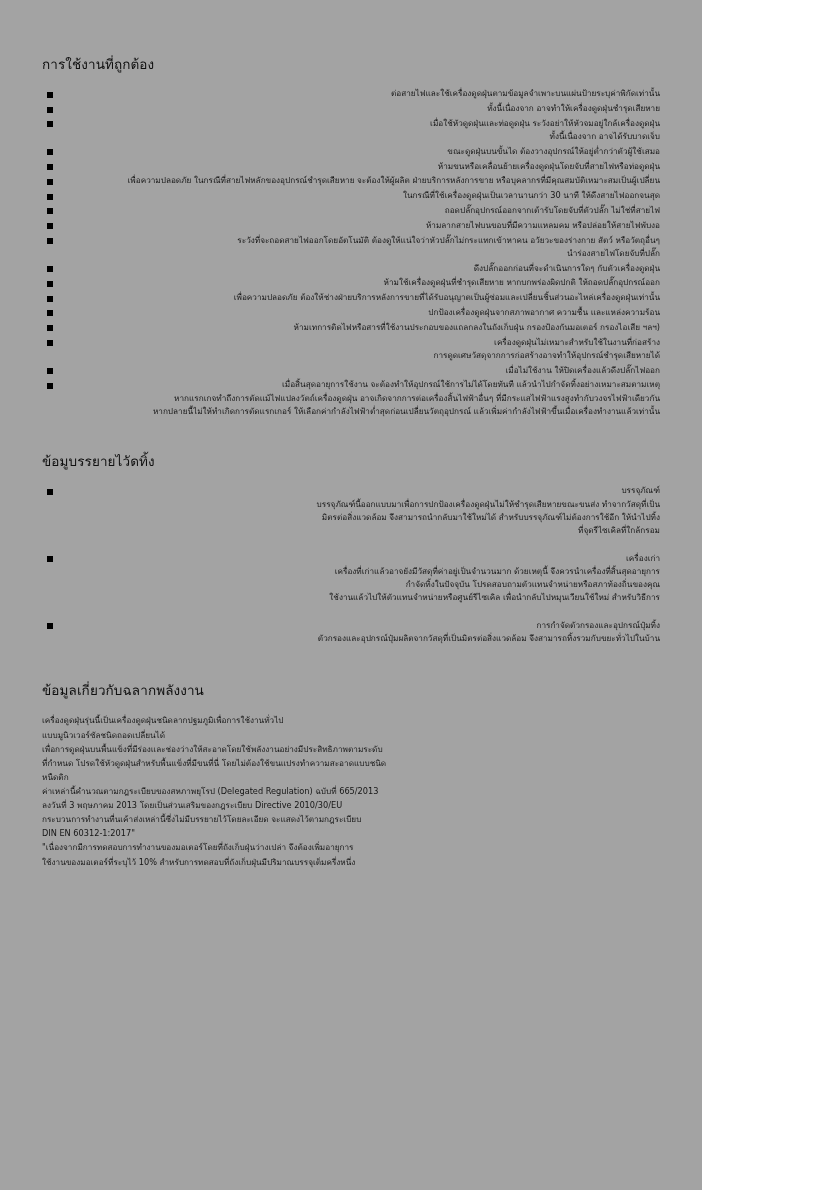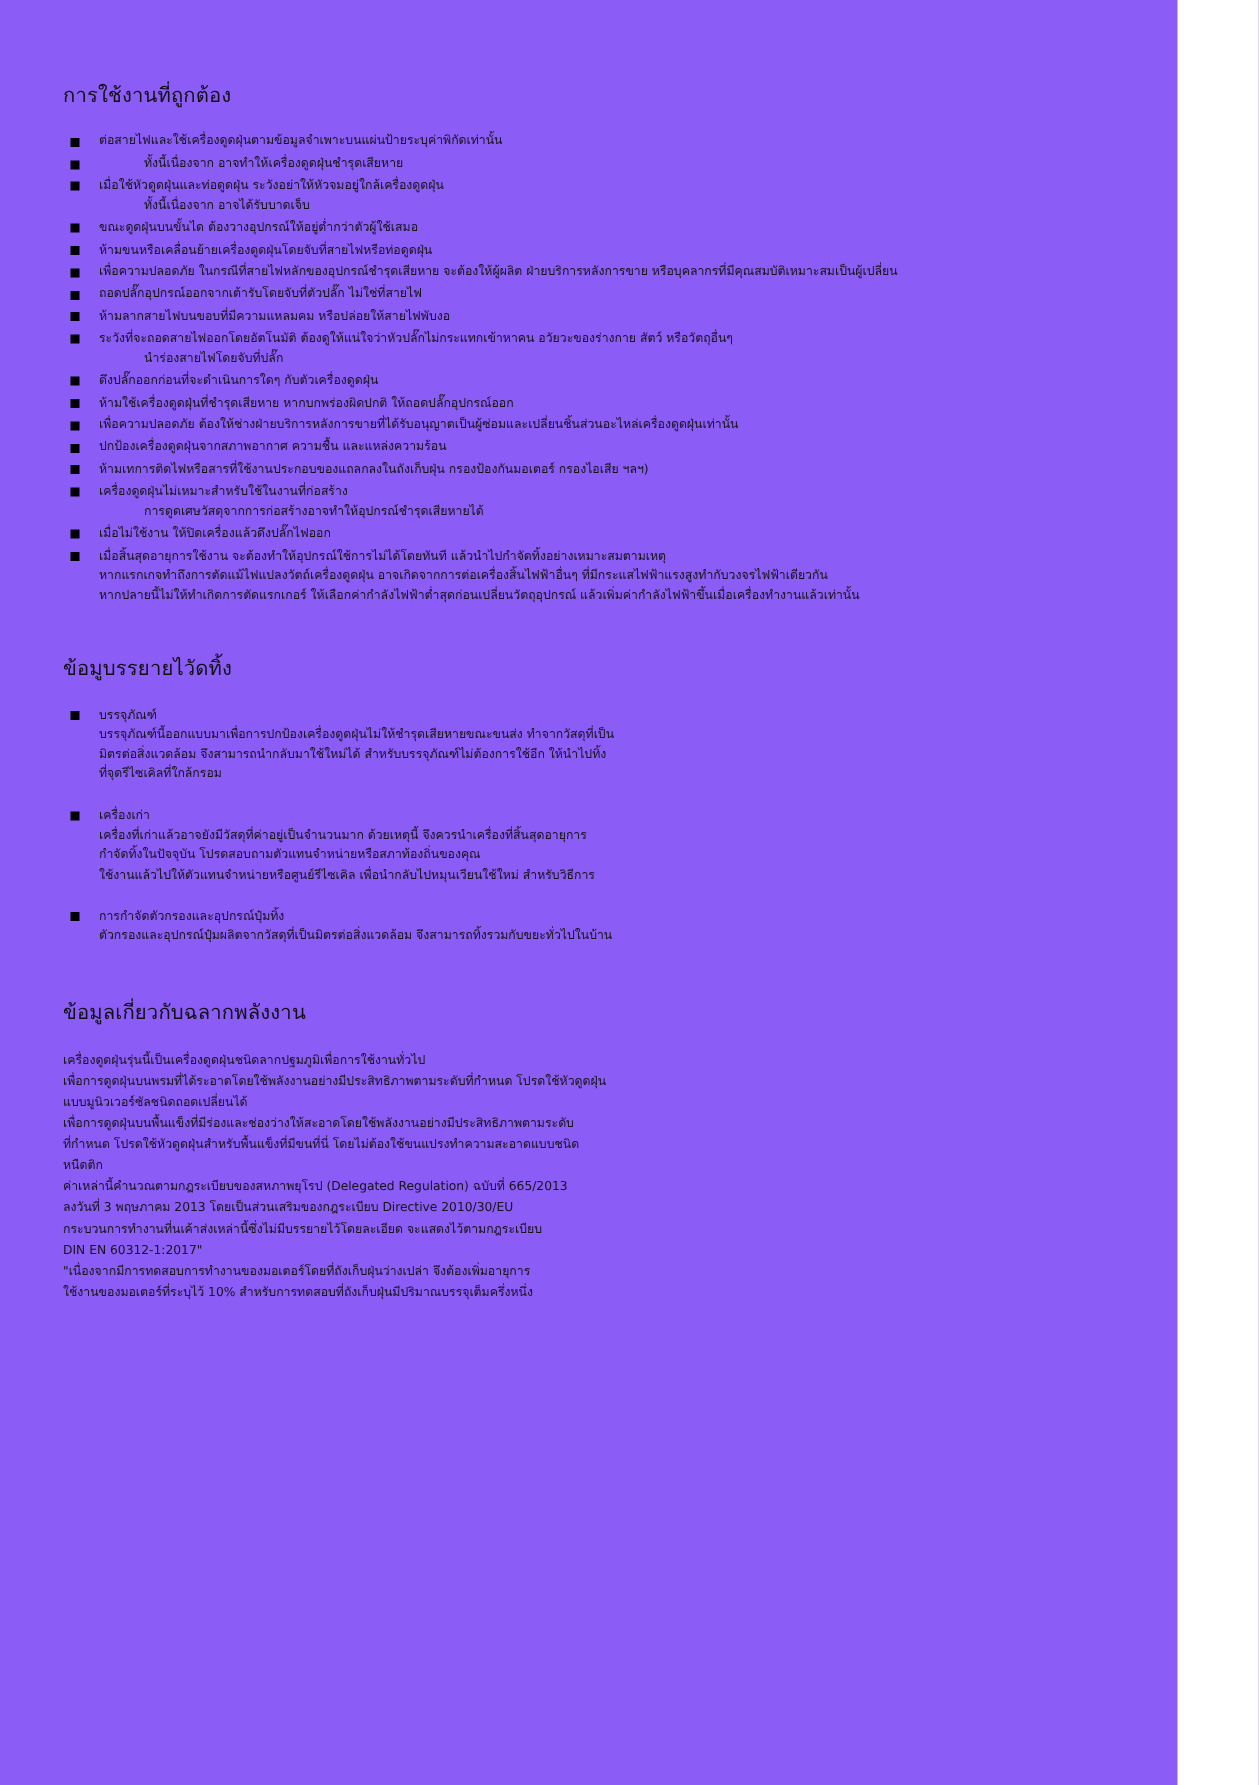--- a/index.html
+++ b/index.html
@@ -6,23 +6,23 @@
     margin: 0;
     padding: 0;
     background: #ffffff;
   }
   body {
     font-family: "DejaVu Sans", "Liberation Sans", sans-serif;
     color: #000000;
   }
   .page {
     position: relative;
-    width: 785px;
+    width: 702px;
     height: 1190px;
-    background: #8b5cf6;
+    background: #a3a3a3;
     overflow: hidden;
     box-sizing: border-box;
     padding: 55px 42px 0 42px;
   }
   .section { margin: 0; }
 
   h2.heading {
     font-size: 13.5px;
     font-weight: normal;
     line-height: 1.35;
@@ -39,20 +39,21 @@
     margin: 0;
     padding: 0;
   }
   ul.bullets > li {
     position: relative;
     padding-left: 24px;
     margin-bottom: 1.5px;
     font-size: 8.2px;
     line-height: 1.62;
     color: #151515;
+    text-align: right;
   }
   ul.bullets.spaced > li {
     margin-bottom: 14px;
   }
   ul.bullets > li .marker {
     position: absolute;
     left: 5px;
     top: 4.5px;
     width: 6px;
     height: 6px;
@@ -109,20 +110,24 @@
       <li>
         <span class="marker"></span>
         <span class="li-main">ห้ามขนหรือเคลื่อนย้ายเครื่องดูดฝุ่นโดยจับที่สายไฟหรือท่อดูดฝุ่น</span>
       </li>
 
       <li>
         <span class="marker"></span>
         <span class="li-main">เพื่อความปลอดภัย ในกรณีที่สายไฟหลักของอุปกรณ์ชำรุดเสียหาย จะต้องให้ผู้ผลิต ฝ่ายบริการหลังการขาย หรือบุคลากรที่มีคุณสมบัติเหมาะสมเป็นผู้เปลี่ยน</span>
       </li>
 
+      <li>
+        <span class="marker"></span>
+        <span class="li-main">ในกรณีที่ใช้เครื่องดูดฝุ่นเป็นเวลานานกว่า 30 นาที ให้ดึงสายไฟออกจนสุด</span>
+      </li>
 
       <li>
         <span class="marker"></span>
         <span class="li-main">ถอดปลั๊กอุปกรณ์ออกจากเต้ารับโดยจับที่ตัวปลั๊ก ไม่ใช่ที่สายไฟ</span>
       </li>
 
       <li>
         <span class="marker"></span>
         <span class="li-main">ห้ามลากสายไฟบนขอบที่มีความแหลมคม หรือปล่อยให้สายไฟพับงอ</span>
       </li>
@@ -205,21 +210,20 @@
         <span class="cont">ตัวกรองและอุปกรณ์ปุ๋มผลิตจากวัสดุที่เป็นมิตรต่อสิ่งแวดล้อม จึงสามารถทิ้งรวมกับขยะทั่วไปในบ้าน</span>
       </li>
 
     </ul>
   </div>
 
   <div class="section energy">
     <h2 class="heading">ข้อมูลเกี่ยวกับฉลากพลังงาน</h2>
     <div class="para-block">
       <span class="ln">เครื่องดูดฝุ่นรุ่นนี้เป็นเครื่องดูดฝุ่นชนิดลากปฐมภูมิเพื่อการใช้งานทั่วไป</span>
-      <span class="ln">เพื่อการดูดฝุ่นบนพรมที่ได้ระอาดโดยใช้พลังงานอย่างมีประสิทธิภาพตามระดับที่กำหนด โปรดใช้หัวดูดฝุ่น</span>
       <span class="ln">แบบมูนิวเวอร์ซัลชนิดถอดเปลี่ยนได้</span>
       <span class="ln">เพื่อการดูดฝุ่นบนพื้นแข็งที่มีร่องและช่องว่างให้สะอาดโดยใช้พลังงานอย่างมีประสิทธิภาพตามระดับ</span>
       <span class="ln">ที่กำหนด โปรดใช้หัวดูดฝุ่นสำหรับพื้นแข็งที่มีขนที่นี่ โดยไม่ต้องใช้ขนแปรงทำความสะอาดแบบชนิด</span>
       <span class="ln">หนืดติก</span>
       <span class="ln">ค่าเหล่านี้คำนวณตามกฎระเบียบของสหภาพยุโรป (Delegated Regulation) ฉบับที่ 665/2013</span>
       <span class="ln">ลงวันที่ 3 พฤษภาคม 2013 โดยเป็นส่วนเสริมของกฎระเบียบ Directive 2010/30/EU</span>
       <span class="ln">กระบวนการทำงานที่นเค้าส่งเหล่านี้ซึ่งไม่มีบรรยายไว้โดยละเอียด จะแสดงไว้ตามกฎระเบียบ</span>
       <span class="ln">DIN EN 60312-1:2017"</span>
       <span class="ln">"เนื่องจากมีการทดสอบการทำงานของมอเตอร์โดยที่ถังเก็บฝุ่นว่างเปล่า จึงต้องเพิ่มอายุการ</span>
       <span class="ln">ใช้งานของมอเตอร์ที่ระบุไว้ 10% สำหรับการทดสอบที่ถังเก็บฝุ่นมีปริมาณบรรจุเต็มครึ่งหนึ่ง</span>

